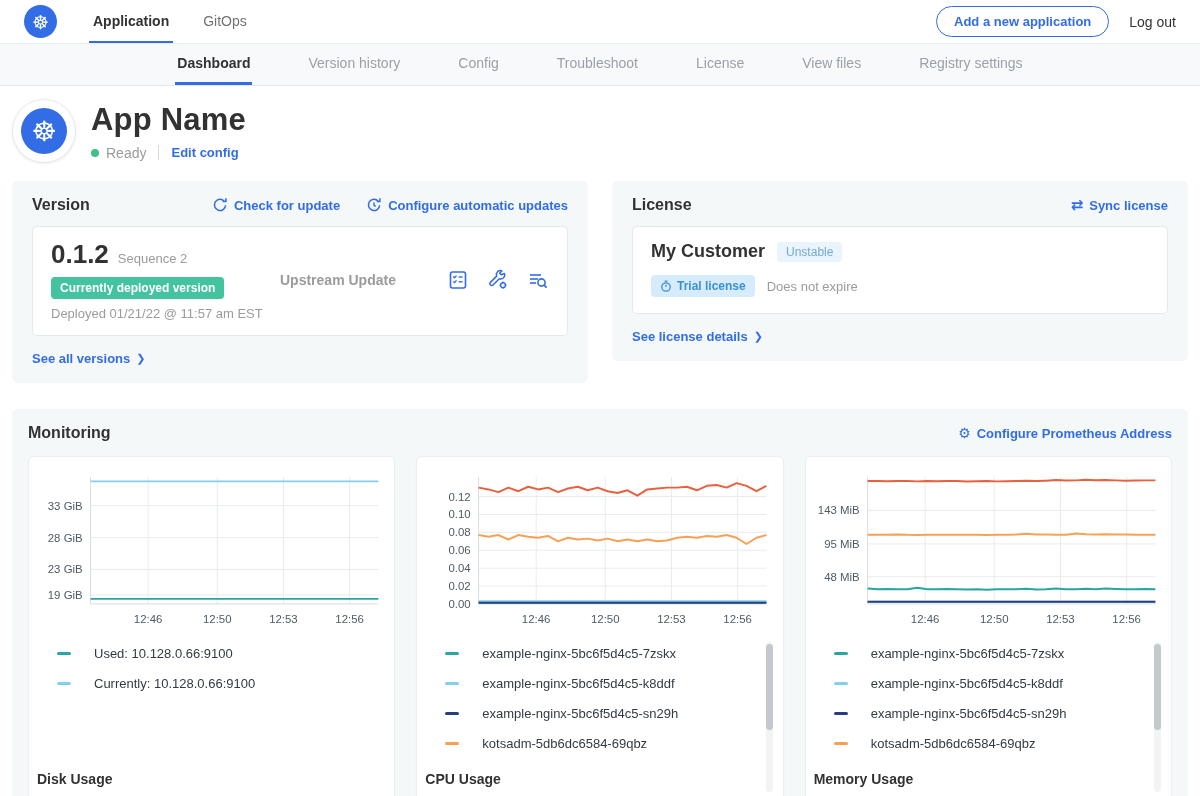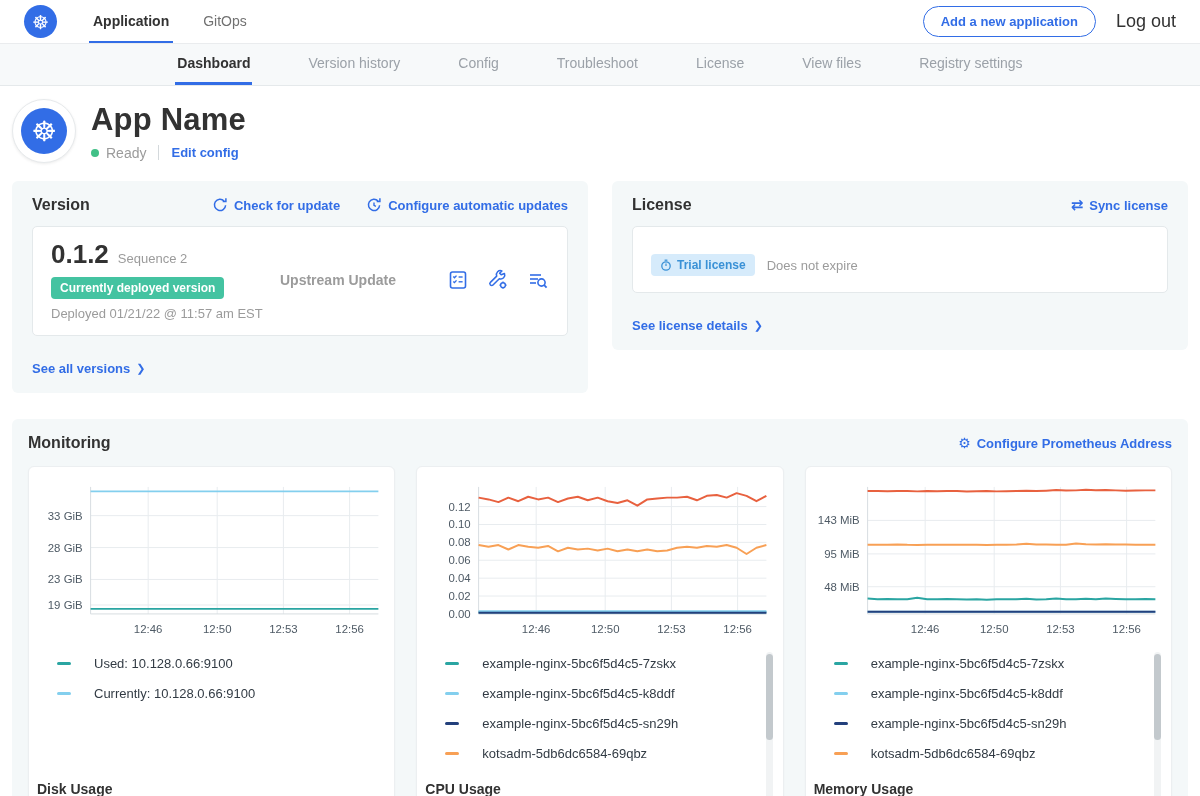--- a/index.html
+++ b/index.html
@@ -10,21 +10,21 @@
   .topnav { height:44px; display:flex; align-items:stretch; padding:0 24px; border-bottom:1px solid #eaecee; background:#fff; }
   .brand { align-self:center; width:33px; height:33px; border-radius:50%; background:#326de6; color:#fff;
     display:flex; align-items:center; justify-content:center; font-size:19px; margin-right:32px;
     font-family:"DejaVu Sans", sans-serif; }
   .topnav-item { display:flex; align-items:center; padding:0 4px; margin-right:26px; font-size:14px;
     color:#717171; font-weight:500; border-bottom:2px solid transparent; cursor:pointer; }
   .topnav-item.active { color:#323232; font-weight:bold; border-bottom-color:#326de6; }
   .topnav-right { margin-left:auto; display:flex; align-items:center; gap:20px; }
   .pill-btn { border:1px solid #326de6; color:#326de6; background:#fff; border-radius:16px;
     font-size:13px; font-weight:bold; padding:7px 17px; cursor:pointer; font-family:inherit; }
-  .logout { font-size:18px; color:#323232; cursor:pointer; }
+  .logout { font-size:14px; color:#323232; cursor:pointer; }
 
   
   .subnav { height:42px; background:#f7f9fa; border-bottom:1px solid #e5e9eb; display:flex;
     justify-content:center; gap:54px; }
   .subnav-item { display:flex; align-items:center; font-size:14px; color:#9ba1a8; cursor:pointer;
     border-bottom:3px solid transparent; padding:0 2px; }
   .subnav-item.active { color:#323232; font-weight:bold; border-bottom-color:#326de6; }
 
   
   .app-header { display:flex; align-items:center; padding:13px 12px 16px; }
@@ -54,21 +54,21 @@
   .version-left { min-width:225px; }
   .version-num-row { display:flex; align-items:baseline; gap:9px; }
   .version-num { font-size:26px; font-weight:bold; }
   .muted-sm { font-size:13px; color:#9b9b9b; }
   .green-badge { display:inline-block; background:#44c3a1; color:#fff; font-size:12px; font-weight:bold;
     padding:4px 9px; border-radius:4px; margin-top:7px; }
   .deployed { font-size:13px; color:#9b9b9b; margin-top:7px; }
   .version-mid { flex:1; font-size:14px; font-weight:600; color:#9b9b9b; padding-left:4px; }
   .version-icons { display:flex; gap:18px; color:#326de6; }
   .icon-btn { cursor:pointer; display:flex; }
-  .see-link { margin-top:23px; }
+  .see-link { margin-top:13px; }
 
   .license-inner { padding:14px 18px 16px; }
   .license-name-row { display:flex; align-items:center; gap:12px; }
   .license-name { font-size:18px; font-weight:bold; }
   .channel-badge { background:#eaf4fc; color:#74a8d4; font-size:12px; padding:3px 9px; border-radius:4px; }
   .license-row2 { display:flex; align-items:center; gap:12px; margin-top:13px; }
   .trial-badge { background:#d6ebfb; color:#3a91d6; font-size:12px; font-weight:bold; padding:4px 9px;
     border-radius:4px; display:inline-flex; align-items:center; gap:5px; }
 
   
@@ -209,20 +209,24 @@
       <div class="card-head">
         <span class="card-title">License</span>
         <span class="card-links">
           <a class="blue-link">
             <span class="gear-glyph" style="font-size:15px">⇄</span>
             <span>Sync license</span>
           </a>
         </span>
       </div>
       <div class="inner-card license-inner">
+        <div class="license-name-row">
+          <span class="license-name">My Customer</span>
+          <span class="channel-badge">Unstable</span>
+        </div>
         <div class="license-row2">
           <span class="trial-badge">
             <svg width="12" height="12" viewBox="0 0 12 12">
                 <circle cx="6" cy="7" r="4.2" fill="none" stroke="currentColor" stroke-width="1.3"></circle>
                 <line x1="6" y1="7" x2="6" y2="4.6" stroke="currentColor" stroke-width="1.2"></line>
                 <line x1="4.6" y1="1.2" x2="7.4" y2="1.2" stroke="currentColor" stroke-width="1.3"></line>
               </svg>
             <span>Trial license</span>
           </span>
           <span class="muted-sm">Does not expire</span>

